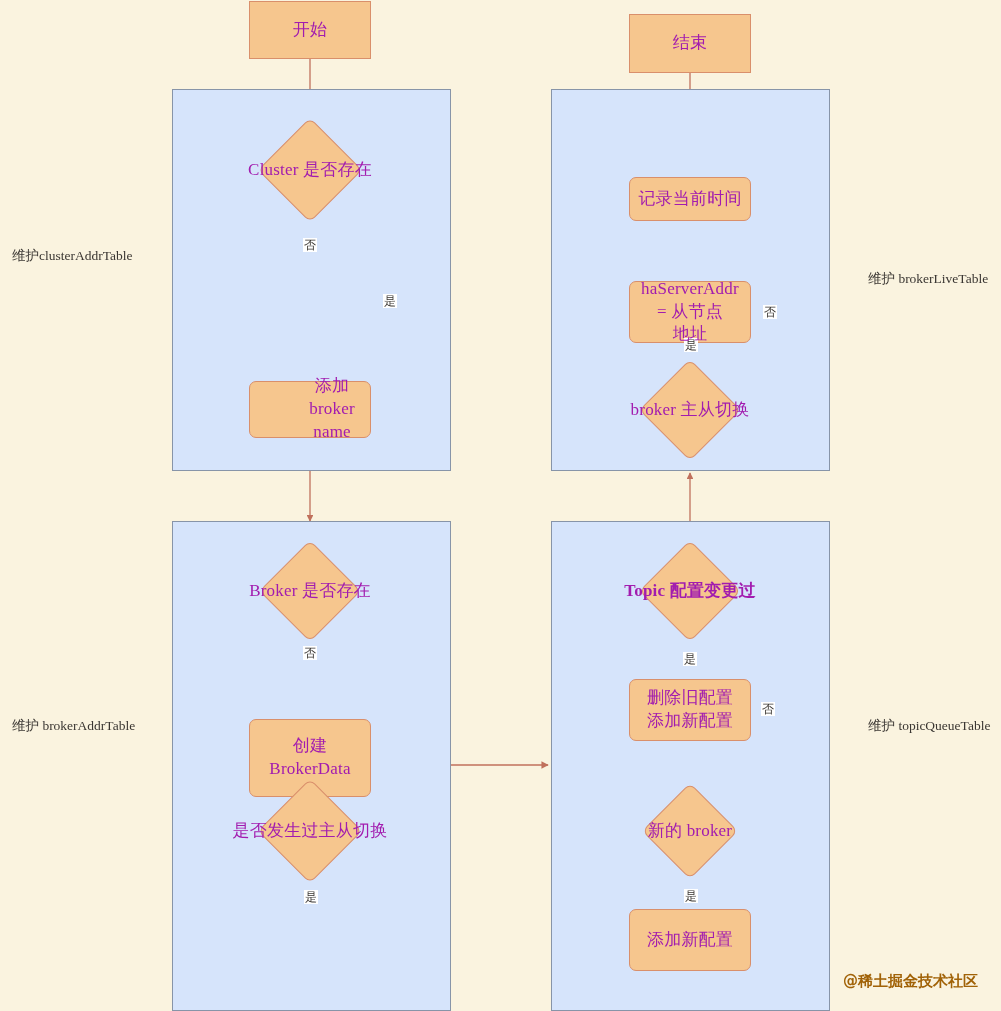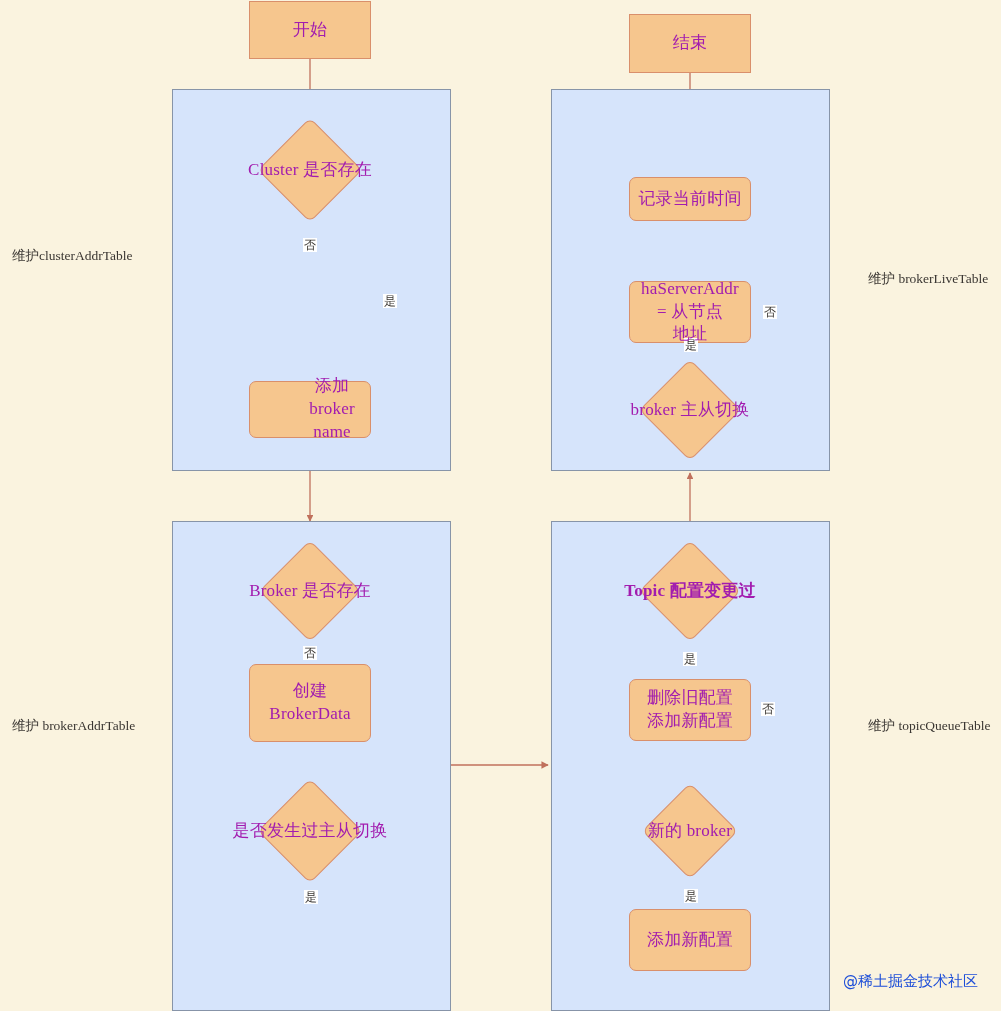--- a/index.html
+++ b/index.html
@@ -108,23 +108,24 @@
     position: absolute;
     font-size: 13.5px;
     color: #3a3632;
     white-space: nowrap;
   }
 
   
   .watermark {
     position: absolute;
     font-size: 15px;
-    color: #1d4ed8;
+    color: #a16207;
     white-space: nowrap;
     font-family: "DejaVu Sans", sans-serif;
+    font-weight: bold;
   }
 </style>
 </head>
 <body>
 
 <div id="canvas">
 
   <svg class="edges" viewBox="0 0 1001 1011" xmlns="http://www.w3.org/2000/svg">
     <defs>
       <marker id="arrow" viewBox="0 0 10 10" refX="9" refY="5" markerWidth="5.2" markerHeight="5.2" orient="auto-start-reverse">
@@ -234,21 +235,21 @@
   </div>
 
   <div class="edge-label on-panel" style="left:684px; top:338px;">是</div>
   <div class="edge-label on-panel" style="left:763px; top:305px;">否</div>
 
   <div class="node diamond" style="left:244px; top:546px; width:132px; height:90px;">
     <span class="dia-shape" style="width:70px; height:70px;"></span>
     <span class="dia-label">Broker 是否存在</span>
   </div>
 
-  <div class="node rounded" style="left:249px; top:664px; width:122px; height:78px;">
+  <div class="node rounded" style="left:249px; top:719px; width:122px; height:78px;">
     <span class="label">创建 BrokerData</span>
   </div>
 
   <div class="node diamond" style="left:244px; top:786px; width:132px; height:90px;">
     <span class="dia-shape" style="width:72px; height:72px;"></span>
     <span class="dia-label" style="display:flex; flex-direction:row; align-items:center;">
       <span>是否发生过</span>
       <span>主从切换</span>
     </span>
   </div>

